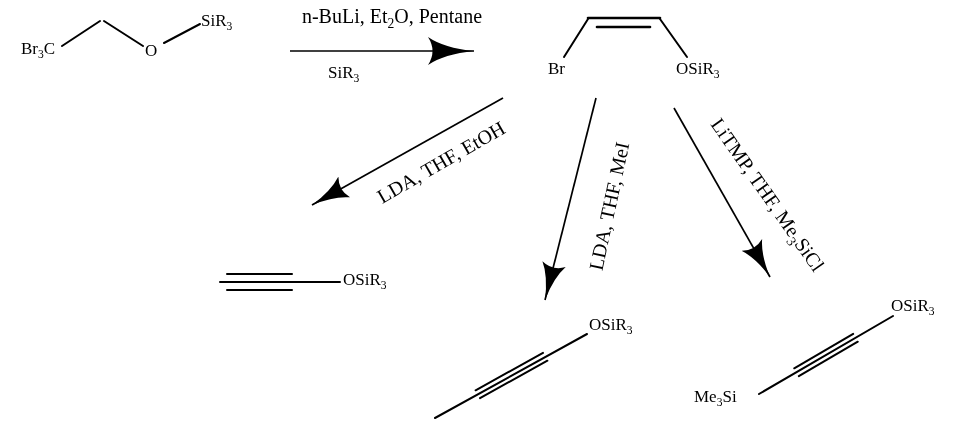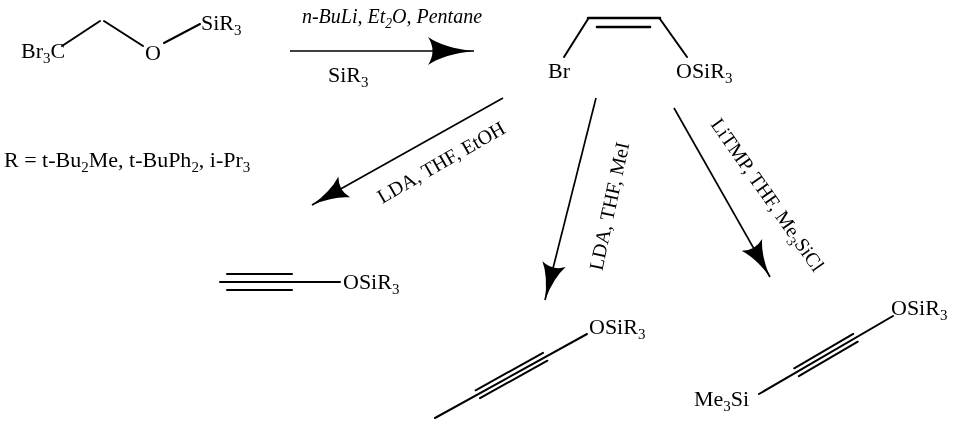--- a/index.html
+++ b/index.html
@@ -11,27 +11,27 @@
     font-family: "Liberation Serif", serif;
     color: #000000;
     overflow: hidden;
   }
   #lines { position: absolute; left: 0; top: 0; width: 960px; height: 424px; }
   #lines line { stroke: #000000; stroke-width: 2; stroke-linecap: round; }
   #lines line.dbl { stroke-width: 2.6; }
   #lines line.arrow { stroke-width: 1.7; stroke-linecap: butt; }
   .chem {
     position: absolute;
-    font-size: 22px;
+    font-size: 17px;
     line-height: 1;
     white-space: nowrap;
     color: #000000;
   }
   .chem sub, .alabel sub { font-size: 68%; }
-  .reagent-top { font-size: 20px; text-align: center; font-style: italic; }
+  .reagent-top { font-size: 20px; text-align: center; }
   .alabel {
     position: absolute;
     font-size: 20px;
     line-height: 1;
     white-space: nowrap;
   }
   .rot-left   { transform: translate(-50%,-50%) rotate(-30deg); }
   .rot-middle { transform: translate(-50%,-50%) rotate(-78deg); }
   .rot-right  { transform: translate(-50%,-50%) rotate(55deg); }
 </style>
@@ -81,21 +81,20 @@
   <div class="chem" style="left:21px; top:40px;"><span>Br</span><sub>3</sub><span>C</span></div>
   <div class="chem" style="left:145px; top:42px;"><span>O</span></div>
   <div class="chem" style="left:201px; top:12px;"><span>SiR</span><sub>3</sub></div>
 
   <div class="chem reagent-top" style="left:278px; top:6px; width:228px;"><span>n-BuLi, Et</span><sub>2</sub><span>O, Pentane</span></div>
   <div class="chem" style="left:328px; top:64px;"><span>SiR</span><sub>3</sub></div>
 
   <div class="chem" style="left:548px; top:60px;"><span>Br</span></div>
   <div class="chem" style="left:676px; top:60px;"><span>OSiR</span><sub>3</sub></div>
 
-  <div class="chem" style="left:4px; top:149px;"><span>R = t-Bu</span><sub>2</sub><span>Me, t-BuPh</span><sub>2</sub><span>, i-Pr</span><sub>3</sub></div>
 
   <div class="alabel rot-left" style="left:441px; top:162px;"><span>LDA, THF, EtOH</span></div>
   <div class="alabel rot-middle" style="left:609px; top:206px;"><span>LDA, THF, MeI</span></div>
   <div class="alabel rot-right" style="left:766px; top:196px;"><span>LiTMP, THF, Me</span><sub>3</sub><span>SiCl</span></div>
 
   <div class="chem" style="left:343px; top:271px;"><span>OSiR</span><sub>3</sub></div>
   <div class="chem" style="left:589px; top:316px;"><span>OSiR</span><sub>3</sub></div>
   <div class="chem" style="left:891px; top:297px;"><span>OSiR</span><sub>3</sub></div>
   <div class="chem" style="left:694px; top:388px;"><span>Me</span><sub>3</sub><span>Si</span></div>
 

